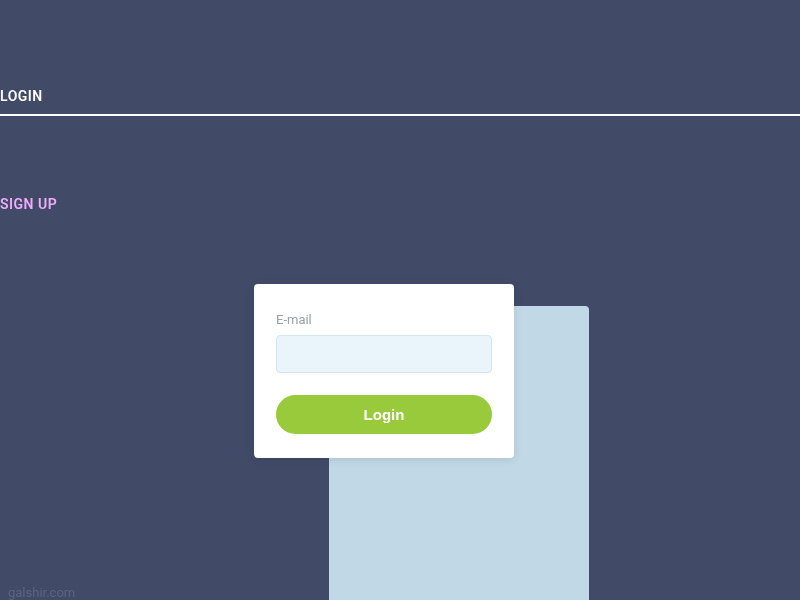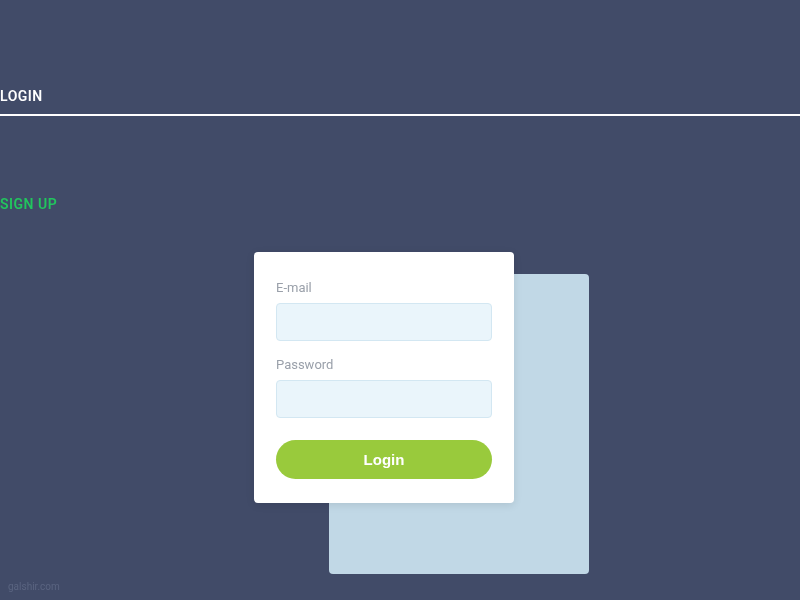--- a/index.html
+++ b/index.html
@@ -16,36 +16,36 @@
       position: relative;
       overflow: hidden;
     }
     .tabs {
       display: flex;
       justify-content: center;
       gap: 80px;
       padding-top: 88px;
     }
     .tab {
-      color: #22c55e;
+      color: #f0abfc;
       font-size: 14px;
       font-weight: 600;
       letter-spacing: 0.5px;
       padding-bottom: 10px;
       cursor: pointer;
       border-bottom: 2px solid transparent;
     }
     .tab.active {
       color: #ffffff;
       border-bottom: 2px solid #ffffff;
     }
     .card-stack {
       position: relative;
       width: 292px;
-      margin: 28px auto 0;
+      margin: 60px auto 0;
     }
     .card-back {
       position: absolute;
       top: 22px;
       left: 75px;
       width: 260px;
       height: 300px;
       background: #c1d8e6;
       border-radius: 4px;
     }
@@ -88,43 +88,39 @@
       border: none;
       border-radius: 22px;
       padding: 11px 30px;
       font-size: 15px;
       font-weight: 600;
       cursor: pointer;
     }
     .footer-credit {
       position: absolute;
       left: 8px;
-      bottom: 8px;
+      bottom: 0;
       color: #5a6480;
-      font-size: 10px;
+      font-size: 13px;
     }
   </style>
 </head>
 <body>
 
 <div class="tabs">
   <div class="tab active">LOGIN</div>
   <div class="tab">SIGN UP</div>
 </div>
 
 <div class="card-stack">
   <div class="card-back"></div>
   <div class="card-front">
     <div class="form-group">
       <label class="form-label">E-mail</label>
       <input type="text" class="form-input" value="" style="">
     </div>
-    <div class="form-group">
-      <label class="form-label">Password</label>
-      <input type="password" class="form-input" value="" style="">
-    </div>
     <div class="btn-row">
       <button class="btn-login">Login</button>
     </div>
   </div>
 </div>
 
 <div class="footer-credit">galshir.com</div>
 
 </body></html>

